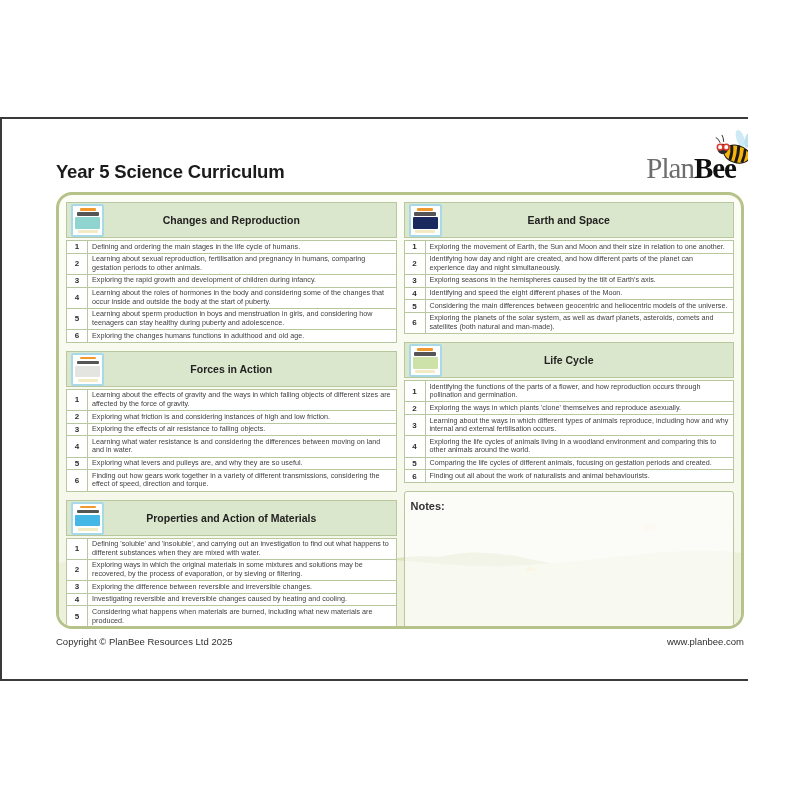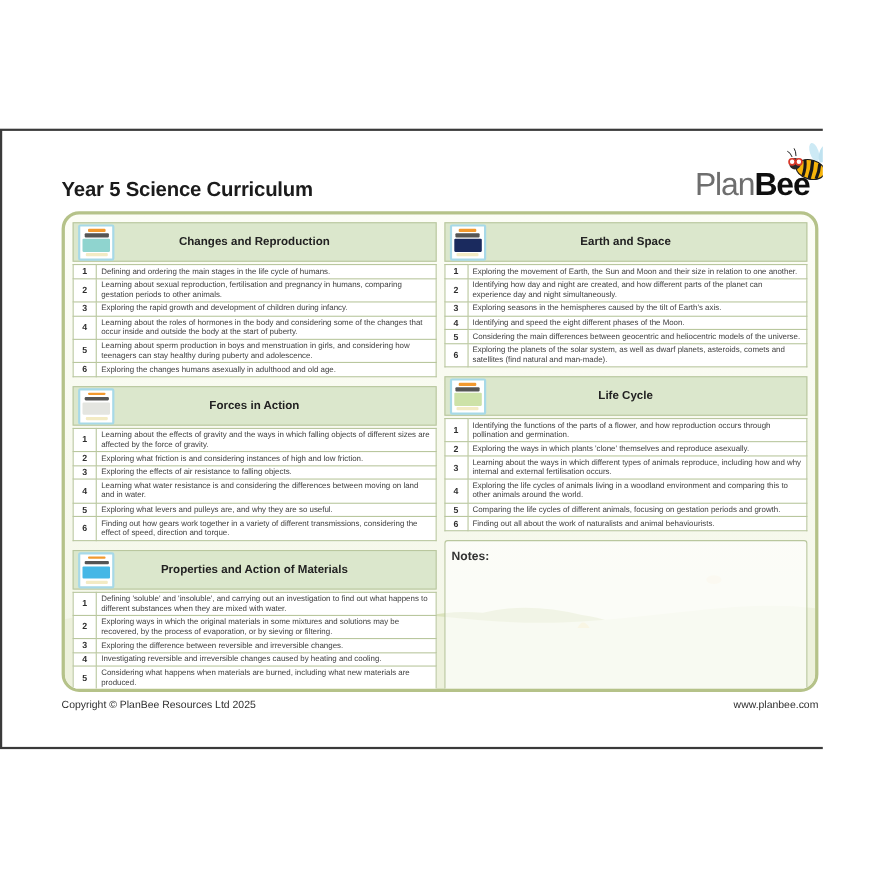--- a/index.html
+++ b/index.html
@@ -8,21 +8,21 @@
   .canvas { position:relative; width:748px; height:800px; background:#fff; overflow:hidden; }
 
   
   .sheet { position:absolute; top:117px; left:0; width:800px; height:564px;
     background:#fff; border:2px solid #3a3a3a; padding:0 54px; }
 
   
   .hdr { display:flex; justify-content:space-between; align-items:flex-end;
     margin-top:20px; height:44px; }
   .page-title { font-size:18.5px; font-weight:700; color:#1b1b1b; letter-spacing:-0.2px; }
-  .logo { position:relative; line-height:1; padding-right:8px; }
+  .logo { position:relative; line-height:1; padding-right:8px;font-family:Liberation Serif, serif; }
   .logo-plan { font-size:29px; font-weight:400; color:#6e6e6e; letter-spacing:-1px; }
   .logo-bee  { font-size:29px; font-weight:700; color:#0f0f0f; letter-spacing:-1px; }
   .bee-icon { position:absolute; top:-26px; right:-12px; width:42px; height:40px; }
 
   
   .board { position:relative; margin-top:9px; height:437px;
     border:3px solid #b5c289; border-radius:16px;
     background:linear-gradient(#fcfdf6, #f3f6e7); overflow:hidden; }
   .hills { position:absolute; left:0; bottom:0; width:100%; height:115px; }
   .cols { position:relative; display:grid; grid-template-columns:1fr 1fr; gap:7px;
@@ -127,21 +127,21 @@
               <tr>
                     <td class="num">4</td>
                     <td class="desc">Learning about the roles of hormones in the body and considering some of the changes that occur inside and outside the body at the start of puberty.</td>
                   </tr>
               <tr>
                     <td class="num">5</td>
                     <td class="desc">Learning about sperm production in boys and menstruation in girls, and considering how teenagers can stay healthy during puberty and adolescence.</td>
                   </tr>
               <tr>
                     <td class="num">6</td>
-                    <td class="desc">Exploring the changes humans asexually in adulthood and old age.</td>
+                    <td class="desc">Exploring the changes humans functions in adulthood and old age.</td>
                   </tr>
             </tbody>
               </table>
           </section>
 
           <section class="topic">
             <div class="topic-header">
               <span class="thumb">
                 <i class="t-line t-orange"></i>
                   <i class="t-line t-dark"></i>
@@ -251,21 +251,21 @@
               <tr>
                     <td class="num">4</td>
                     <td class="desc">Identifying and speed the eight different phases of the Moon.</td>
                   </tr>
               <tr>
                     <td class="num">5</td>
                     <td class="desc">Considering the main differences between geocentric and heliocentric models of the universe.</td>
                   </tr>
               <tr>
                     <td class="num">6</td>
-                    <td class="desc">Exploring the planets of the solar system, as well as dwarf planets, asteroids, comets and satellites (find natural and man-made).</td>
+                    <td class="desc">Exploring the planets of the solar system, as well as dwarf planets, asteroids, comets and satellites (both natural and man-made).</td>
                   </tr>
             </tbody>
               </table>
           </section>
 
           <section class="topic">
             <div class="topic-header">
               <span class="thumb">
                 <i class="t-line t-orange"></i>
                   <i class="t-line t-dark"></i>
@@ -287,21 +287,21 @@
               <tr>
                     <td class="num">3</td>
                     <td class="desc">Learning about the ways in which different types of animals reproduce, including how and why internal and external fertilisation occurs.</td>
                   </tr>
               <tr>
                     <td class="num">4</td>
                     <td class="desc">Exploring the life cycles of animals living in a woodland environment and comparing this to other animals around the world.</td>
                   </tr>
               <tr>
                     <td class="num">5</td>
-                    <td class="desc">Comparing the life cycles of different animals, focusing on gestation periods and growth.</td>
+                    <td class="desc">Comparing the life cycles of different animals, focusing on gestation periods and created.</td>
                   </tr>
               <tr>
                     <td class="num">6</td>
                     <td class="desc">Finding out all about the work of naturalists and animal behaviourists.</td>
                   </tr>
             </tbody>
               </table>
           </section>
 
           <div class="notes">

